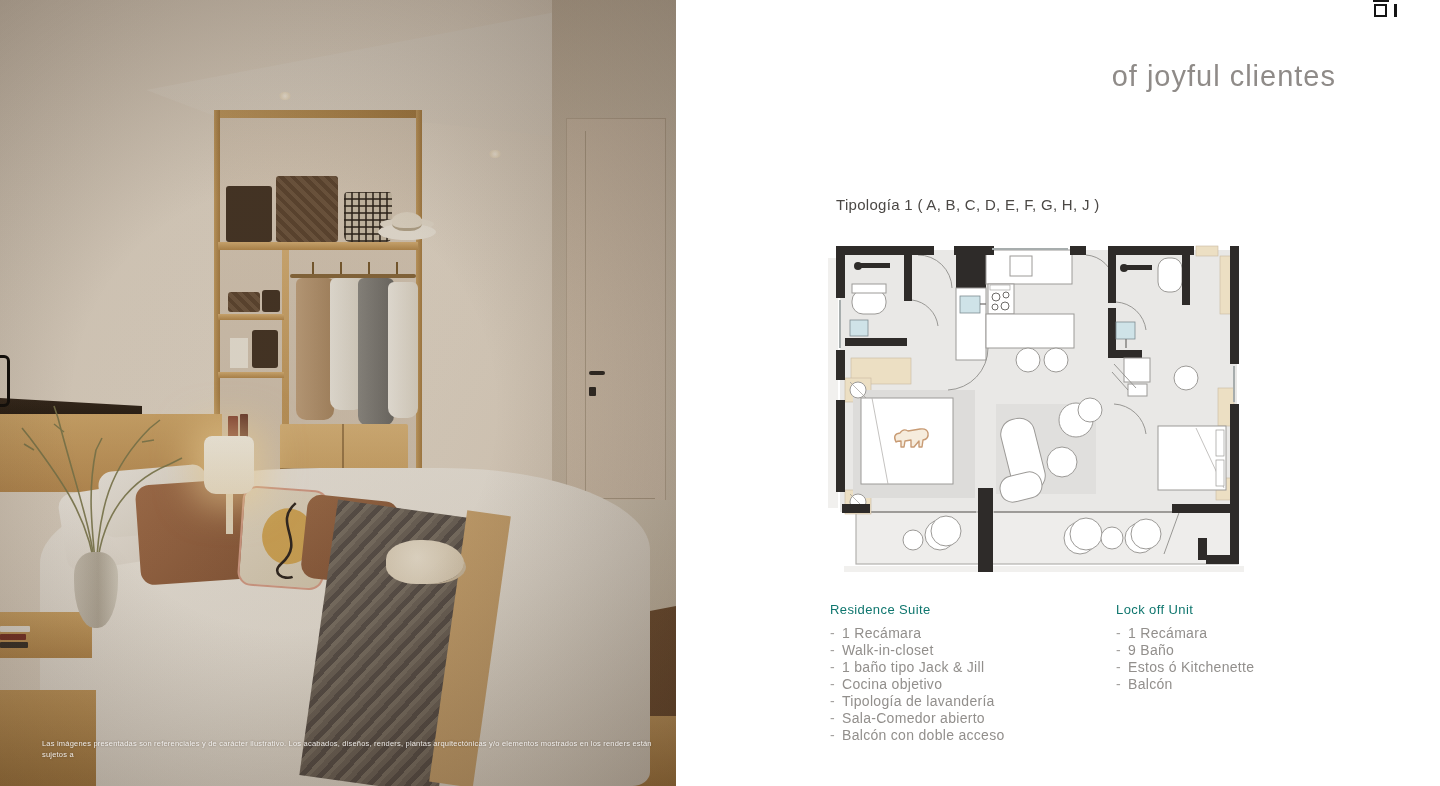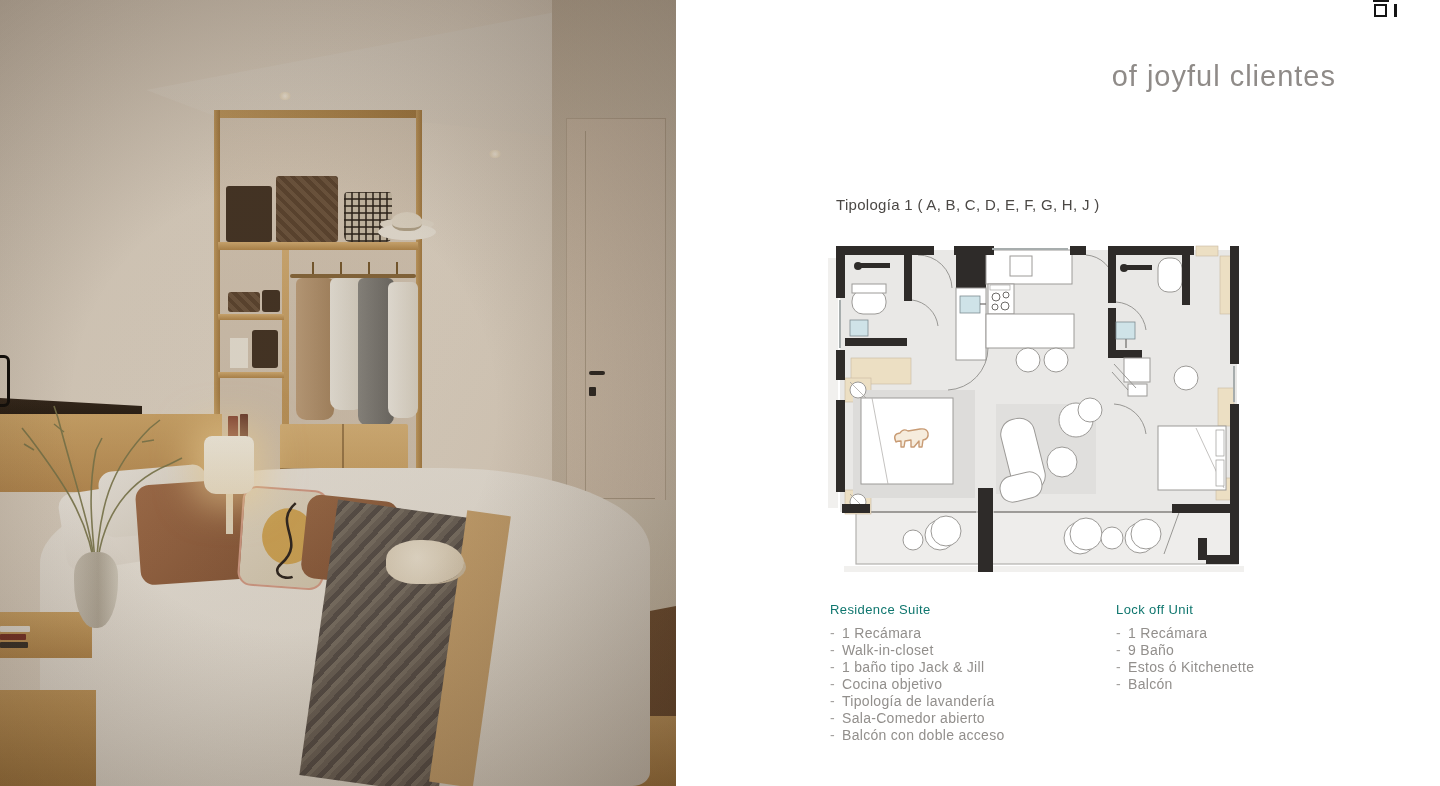--- a/index.html
+++ b/index.html
@@ -225,20 +225,21 @@
         <path d="M96,178 C92,130 76,90 58,20"></path>
           <path d="M96,178 C100,120 126,84 170,66"></path>
         <path d="M96,178 C94,140 86,100 96,52"></path>
         <path d="M30,40 l-8,-10 M34,52 l-10,-6 M58,20 l-4,-12 M64,34 l-10,-8 M150,30 l10,-8 M142,44 l12,-2 M170,66 l12,-6 M96,52 l6,-12"></path>
       </g>
     </svg>
     <div class="vase"></div>
 
     <div class="photo-dim"></div>
     <div class="disclaimer">
+      <div>Las imágenes presentadas son referenciales y de carácter ilustrativo. Los acabados, diseños, renders, plantas arquitectónicas y/o elementos mostrados en los renders están sujetos a</div>
     </div>
   </div>
 
   <div class="brandmark">
     <div class="topline"></div>
       <div class="sq"></div>
       <div class="bar"></div>
   </div>
 
   <div class="headline">

